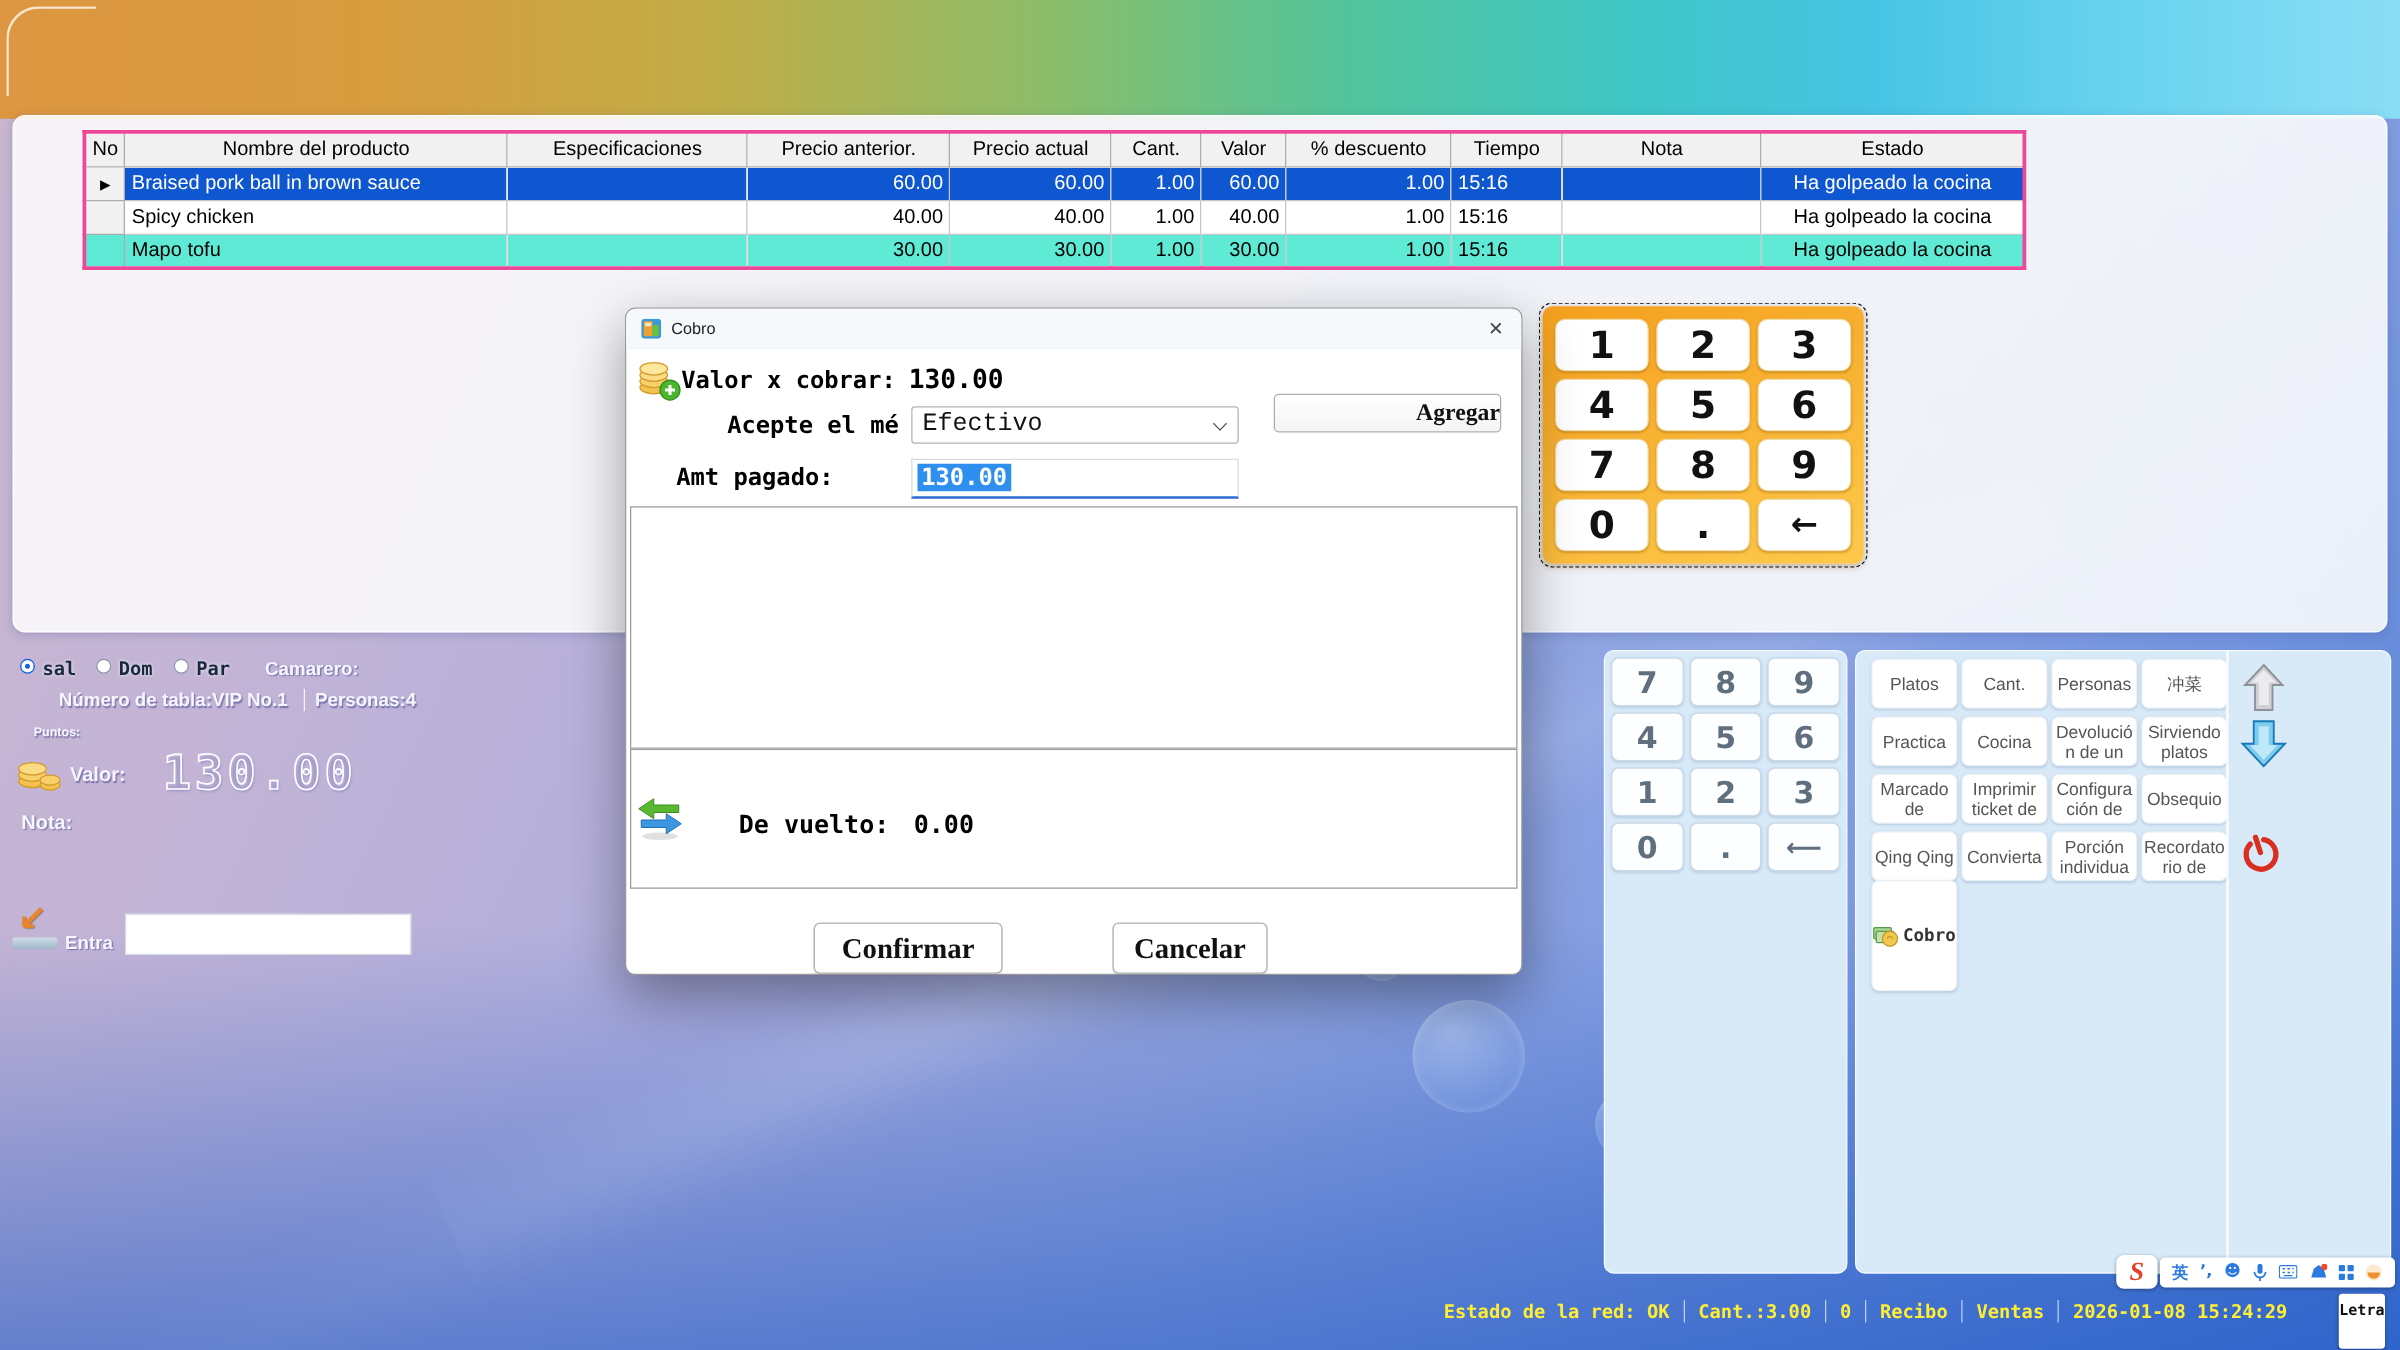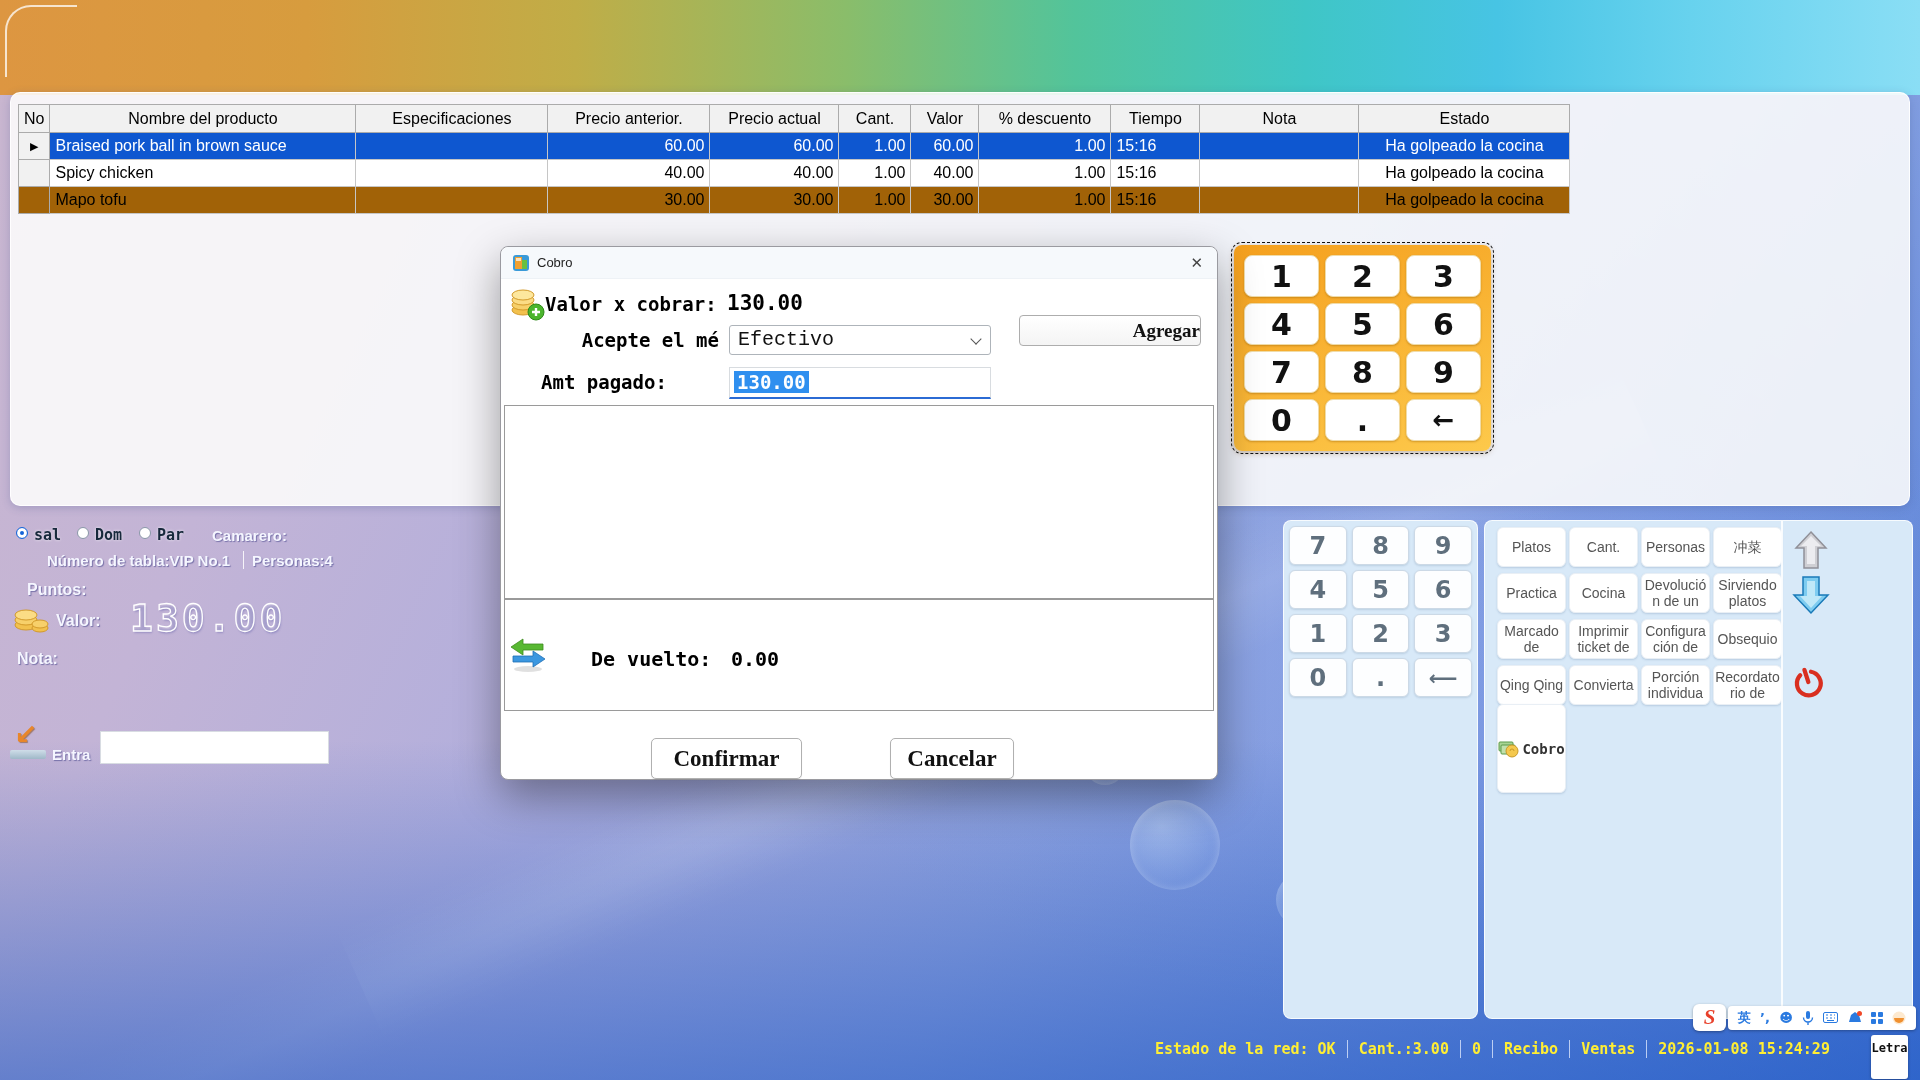--- a/index.html
+++ b/index.html
@@ -32,22 +32,22 @@
   table.grid { position:absolute; left:7px; top:11px; border-collapse:collapse; table-layout:fixed;
       font-size:16px; color:#000; background:#fff; }
   table.grid th, table.grid td { border:1px solid #c6c6c6; height:27px; padding:0 5px;
       overflow:hidden; white-space:nowrap; }
   table.grid thead th { background:#f1f1f1; border-color:#ababab; font-weight:normal; height:28px; }
   table.grid td.no { background:#f1f1f1; border-color:#ababab; color:#000; text-align:center; font-size:11px; }
   table.grid .num { text-align:right; }
   table.grid .ctr { text-align:center; }
   table.grid tr.sel td { background:#0e57d0; color:#fff; }
   table.grid tr.sel td.no { background:#f1f1f1; color:#000; }
-  table.grid tr.alt td { background:#a16207; }
-  table.grid { border:1px solid #ec4899; }
+  table.grid tr.alt td { background:#5eead4; }
+  table.grid { border:3px solid #ec4899;margin-left:48px; }
 
   
   .keypad-orange { position:absolute; left:1234px; top:245px; width:257px; height:206px;
       background:linear-gradient(160deg,#f5a01e,#fdc94b); border-radius:8px;
       outline:1px dashed #111; outline-offset:2px;
       display:grid; grid-template-columns:repeat(3,1fr); gap:6px; padding:10px;
       box-shadow:0 2px 6px rgba(120,70,0,0.35); }
   .keypad-orange .key { background:#fff; border:1px solid #f0dca8; border-radius:8px;
       display:flex; align-items:center; justify-content:center;
       font:700 30px "DejaVu Sans",sans-serif; color:#111;
@@ -245,21 +245,21 @@
   <span class="rlabel" style="position:absolute; left:34px; top:526px;">sal</span>
   <span class="radio" style="position:absolute; left:77px; top:527px;"></span>
   <span class="rlabel" style="position:absolute; left:95px; top:526px;">Dom</span>
   <span class="radio" style="position:absolute; left:139px; top:527px;"></span>
   <span class="rlabel" style="position:absolute; left:157px; top:526px;">Par</span>
 
   <span class="winfo" style="left:212px; top:527px; font-size:15px;">Camarero:</span>
   <span class="winfo" style="left:17px; top:552px; font-size:15px;margin-left:30px;">Número de tabla:VIP No.1</span>
   <span style="position:absolute; left:243px; top:551px; width:1px; height:18px; background:rgba(255,255,255,0.85);"></span>
   <span class="winfo" style="left:252px; top:552px; font-size:15px;">Personas:4</span>
-  <span class="winfo" style="left:27px; top:581px; font-size:16px;">Puntos:</span>
+  <span class="winfo" style="left:27px; top:581px; font-size:10px;">Puntos:</span>
 
   <svg style="position:absolute; left:13px; top:599px;" width="36" height="36" viewBox="0 0 36 36">
     <ellipse cx="13" cy="26" rx="11" ry="5" fill="#f2c14e" stroke="#d39a2a"></ellipse>
     <ellipse cx="13" cy="21" rx="11" ry="5" fill="#f7d06a" stroke="#d39a2a"></ellipse>
     <ellipse cx="13" cy="16" rx="11" ry="5" fill="#fbdc85" stroke="#d39a2a"></ellipse>
     <ellipse cx="27" cy="29" rx="8" ry="4" fill="#f2c14e" stroke="#d39a2a"></ellipse>
     <ellipse cx="27" cy="25" rx="8" ry="4" fill="#f7d06a" stroke="#d39a2a"></ellipse>
   </svg>
   <span class="winfo" style="left:56px; top:612px; font-size:16px;">Valor:</span>
   <span class="hollow" style="position:absolute; left:130px; top:596px;">130.00</span>

